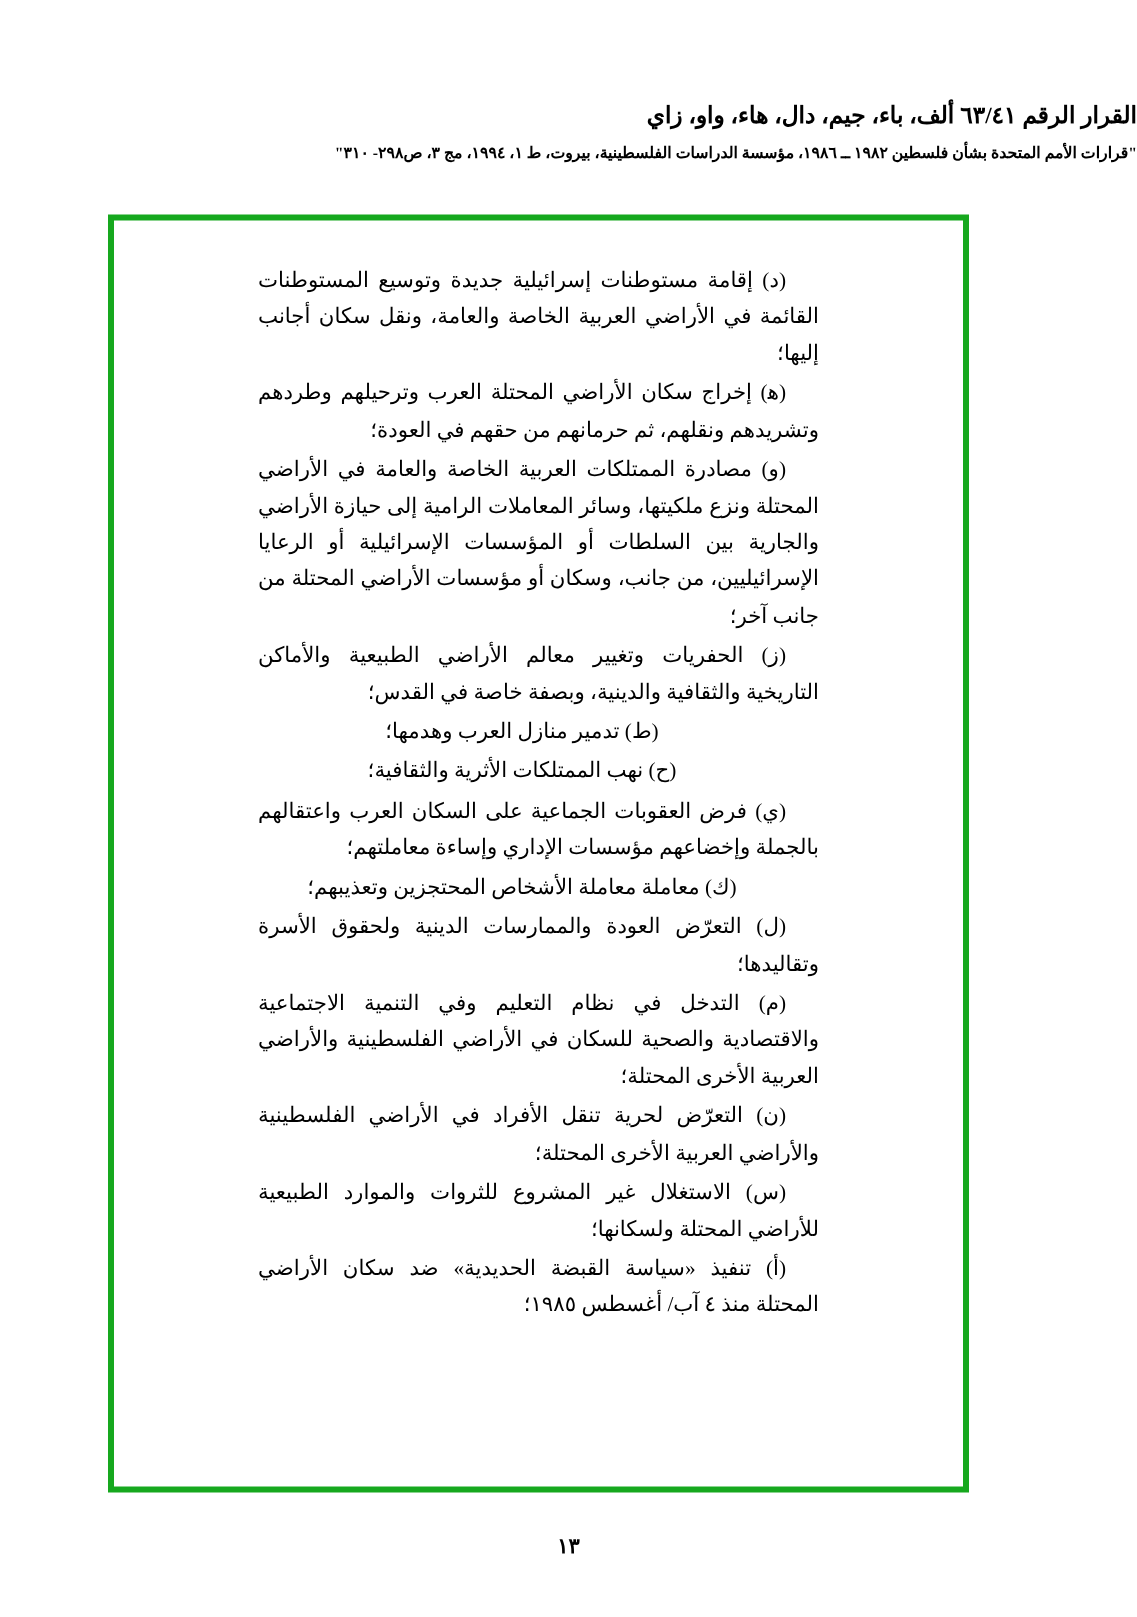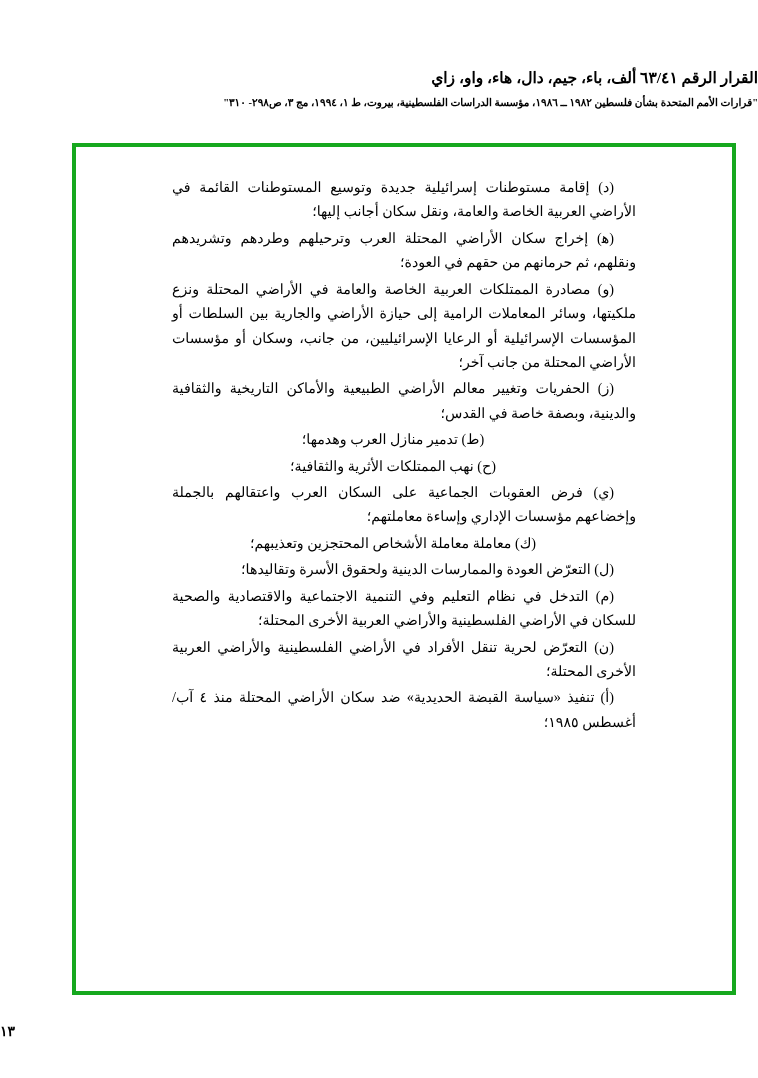--- a/index.html
+++ b/index.html
@@ -43,21 +43,21 @@
     font-weight: bold;
     line-height: 1.4;
     direction: rtl;
   }
 
   
   .content-frame {
     position: absolute;
     top: 143px;
     left: 72px;
-    width: 664px;
+    width: 574px;
     height: 852px;
     border: 4px solid #16a81e;
     box-sizing: border-box;
     background: #ffffff;
   }
   .content-inner {
     position: absolute;
     top: 28px;
     right: 96px;
     left: 96px;
@@ -80,21 +80,21 @@
   .para.no-indent {
     text-indent: 0;
   }
 
   
   .page-number {
     position: absolute;
     bottom: 38px;
     left: 0;
     right: 0;
-    text-align: left;
+    text-align: center;
     font-size: 14px;
     font-weight: bold;
     letter-spacing: 2px;
     direction: rtl;
   }
 </style>
 </head>
 <body>
 
 <div class="page">
@@ -110,19 +110,20 @@
       <p class="para">(ه‍) إخراج سكان الأراضي المحتلة العرب وترحيلهم وطردهم وتشريدهم ونقلهم، ثم حرمانهم من حقهم في العودة؛</p>
       <p class="para">(و) مصادرة الممتلكات العربية الخاصة والعامة في الأراضي المحتلة ونزع ملكيتها، وسائر المعاملات الرامية إلى حيازة الأراضي والجارية بين السلطات أو المؤسسات الإسرائيلية أو الرعايا الإسرائيليين، من جانب، وسكان أو مؤسسات الأراضي المحتلة من جانب آخر؛</p>
       <p class="para">(ز) الحفريات وتغيير معالم الأراضي الطبيعية والأماكن التاريخية والثقافية والدينية، وبصفة خاصة في القدس؛</p>
       <p class="para center-last">(ط) تدمير منازل العرب وهدمها؛</p>
       <p class="para center-last">(ح) نهب الممتلكات الأثرية والثقافية؛</p>
       <p class="para">(ي) فرض العقوبات الجماعية على السكان العرب واعتقالهم بالجملة وإخضاعهم مؤسسات الإداري وإساءة معاملتهم؛</p>
       <p class="para center-last">(ك) معاملة معاملة الأشخاص المحتجزين وتعذيبهم؛</p>
       <p class="para">(ل) التعرّض العودة والممارسات الدينية ولحقوق الأسرة وتقاليدها؛</p>
       <p class="para">(م) التدخل في نظام التعليم وفي التنمية الاجتماعية والاقتصادية والصحية للسكان في الأراضي الفلسطينية والأراضي العربية الأخرى المحتلة؛</p>
       <p class="para">(ن) التعرّض لحرية تنقل الأفراد في الأراضي الفلسطينية والأراضي العربية الأخرى المحتلة؛</p>
+      <p class="para">(س) الاستغلال غير المشروع للثروات والموارد الطبيعية للأراضي المحتلة ولسكانها؛</p>
       <p class="para">(أ) تنفيذ «سياسة القبضة الحديدية» ضد سكان الأراضي المحتلة منذ ٤ آب/ أغسطس ١٩٨٥؛</p>
     </div>
   </div>
 
   <div class="page-number">١٣</div>
 
 </div>
 
 </body></html>

